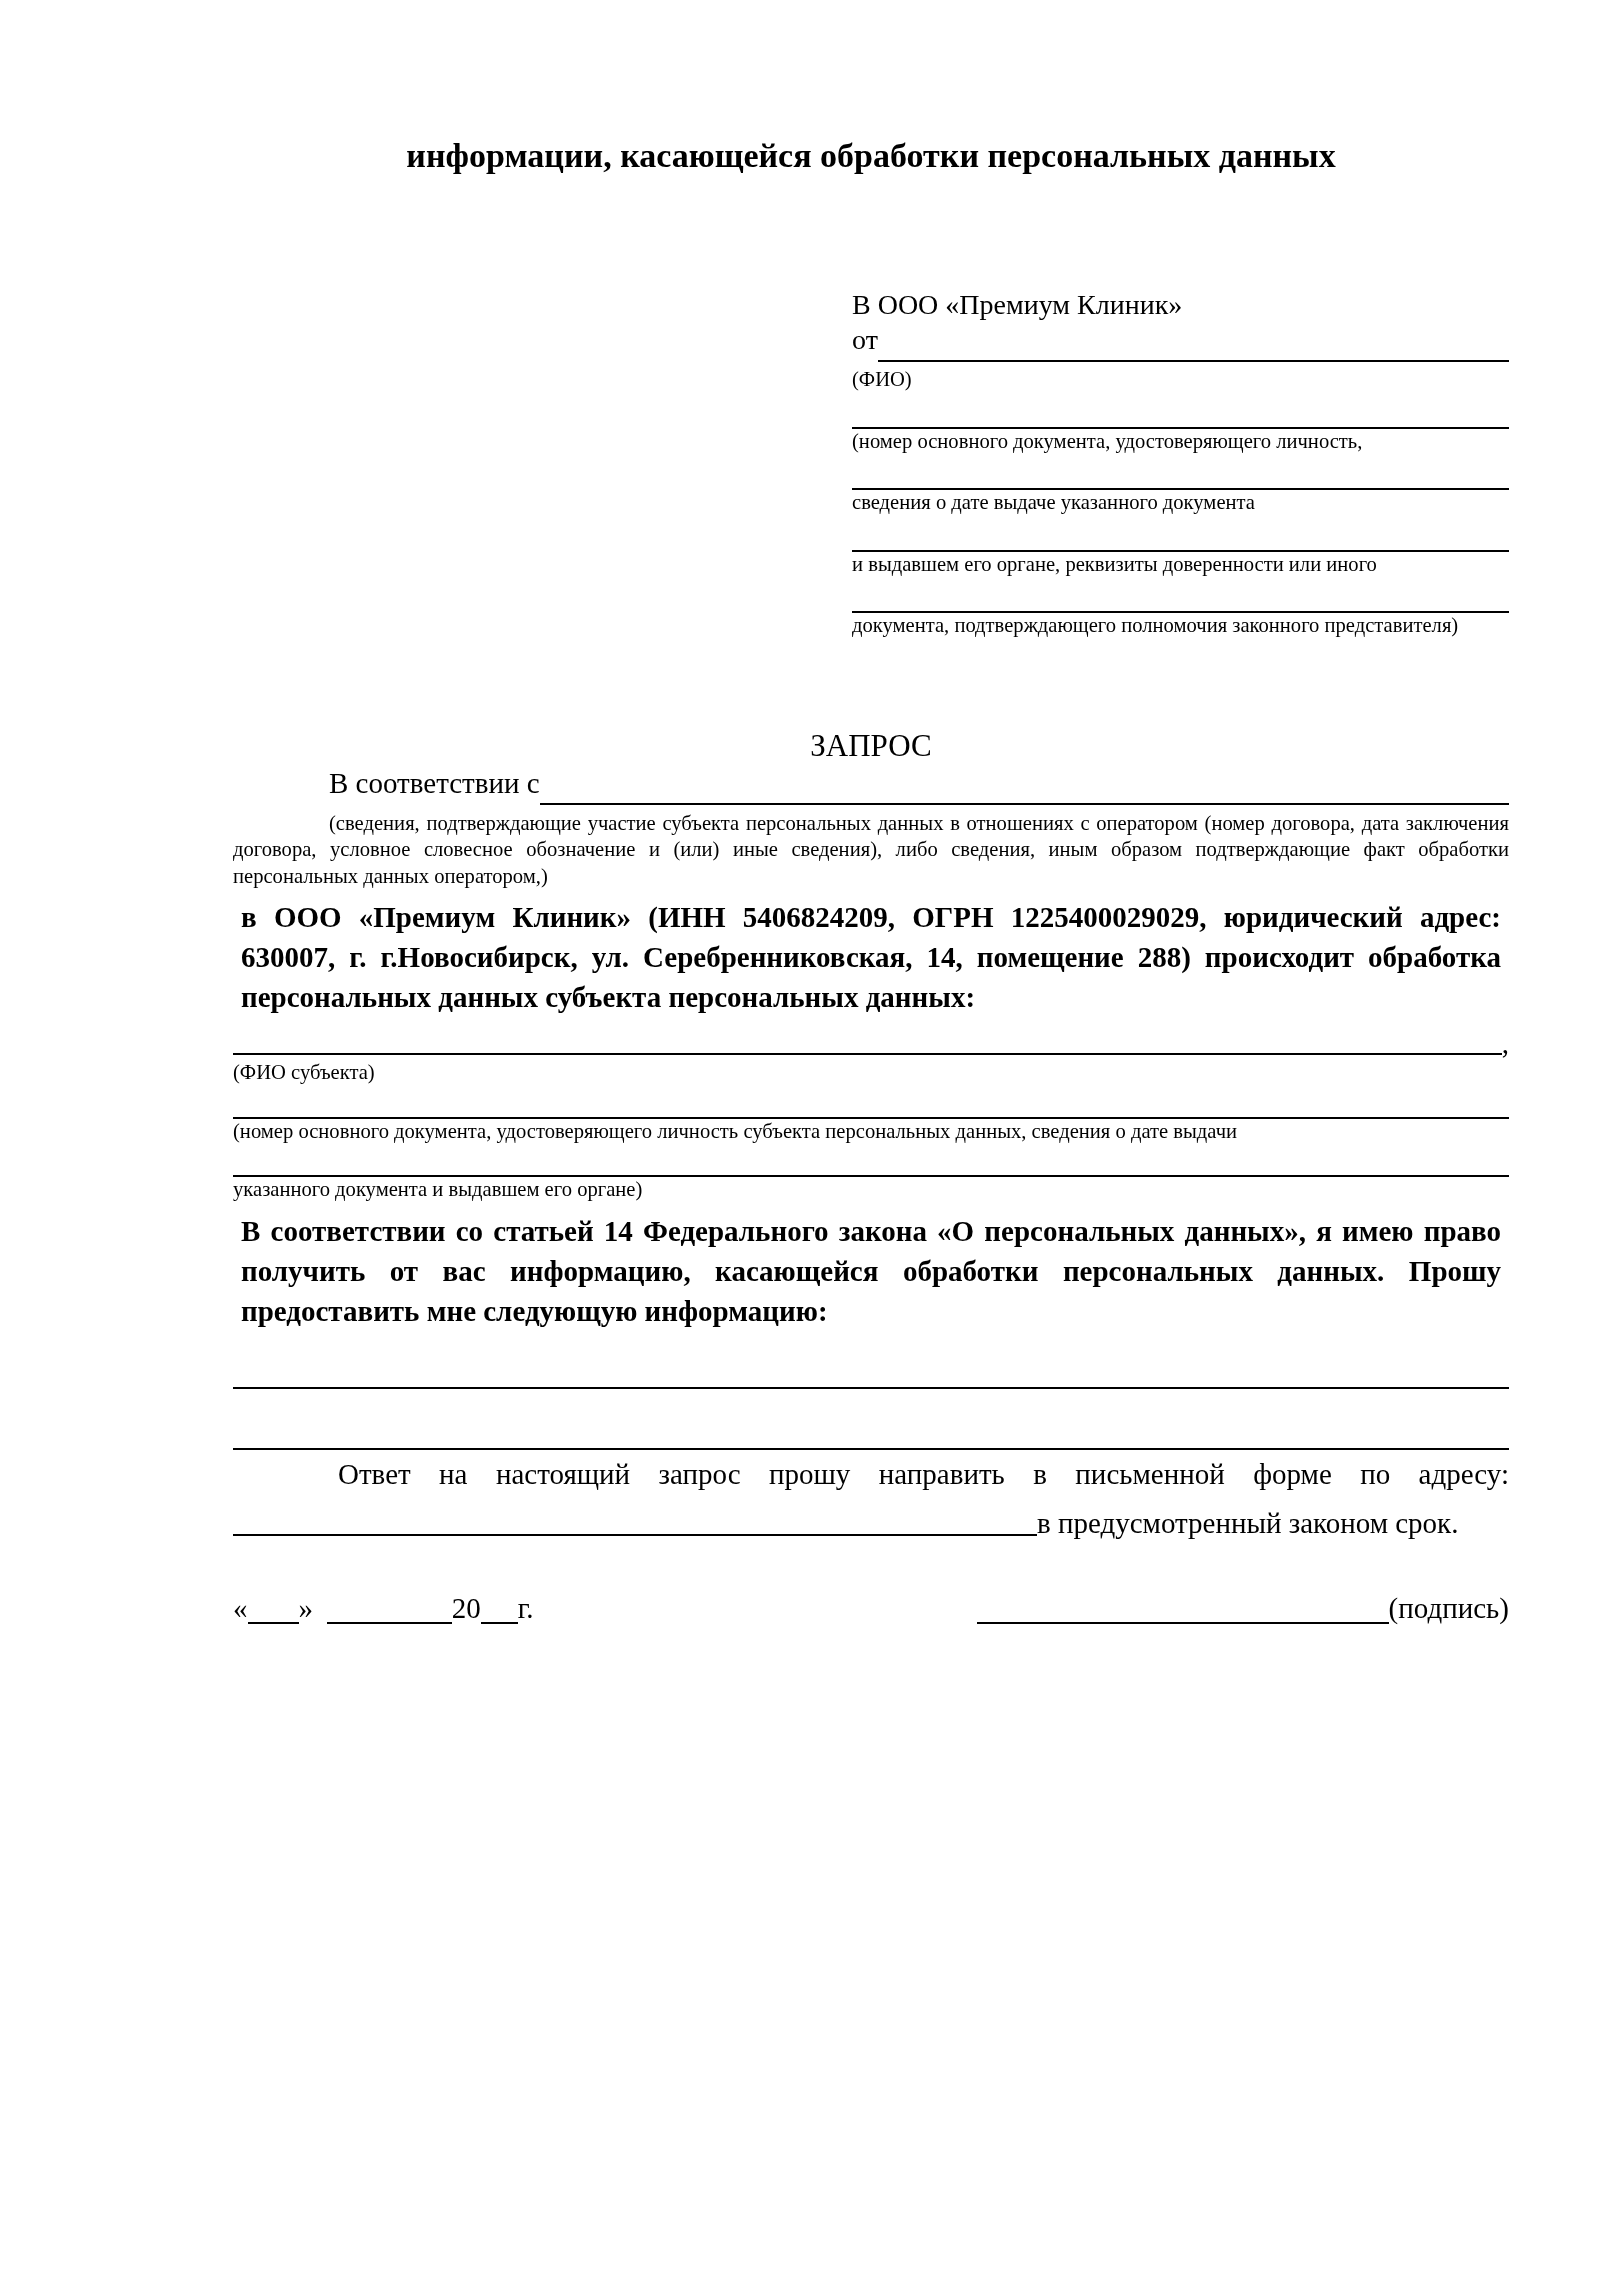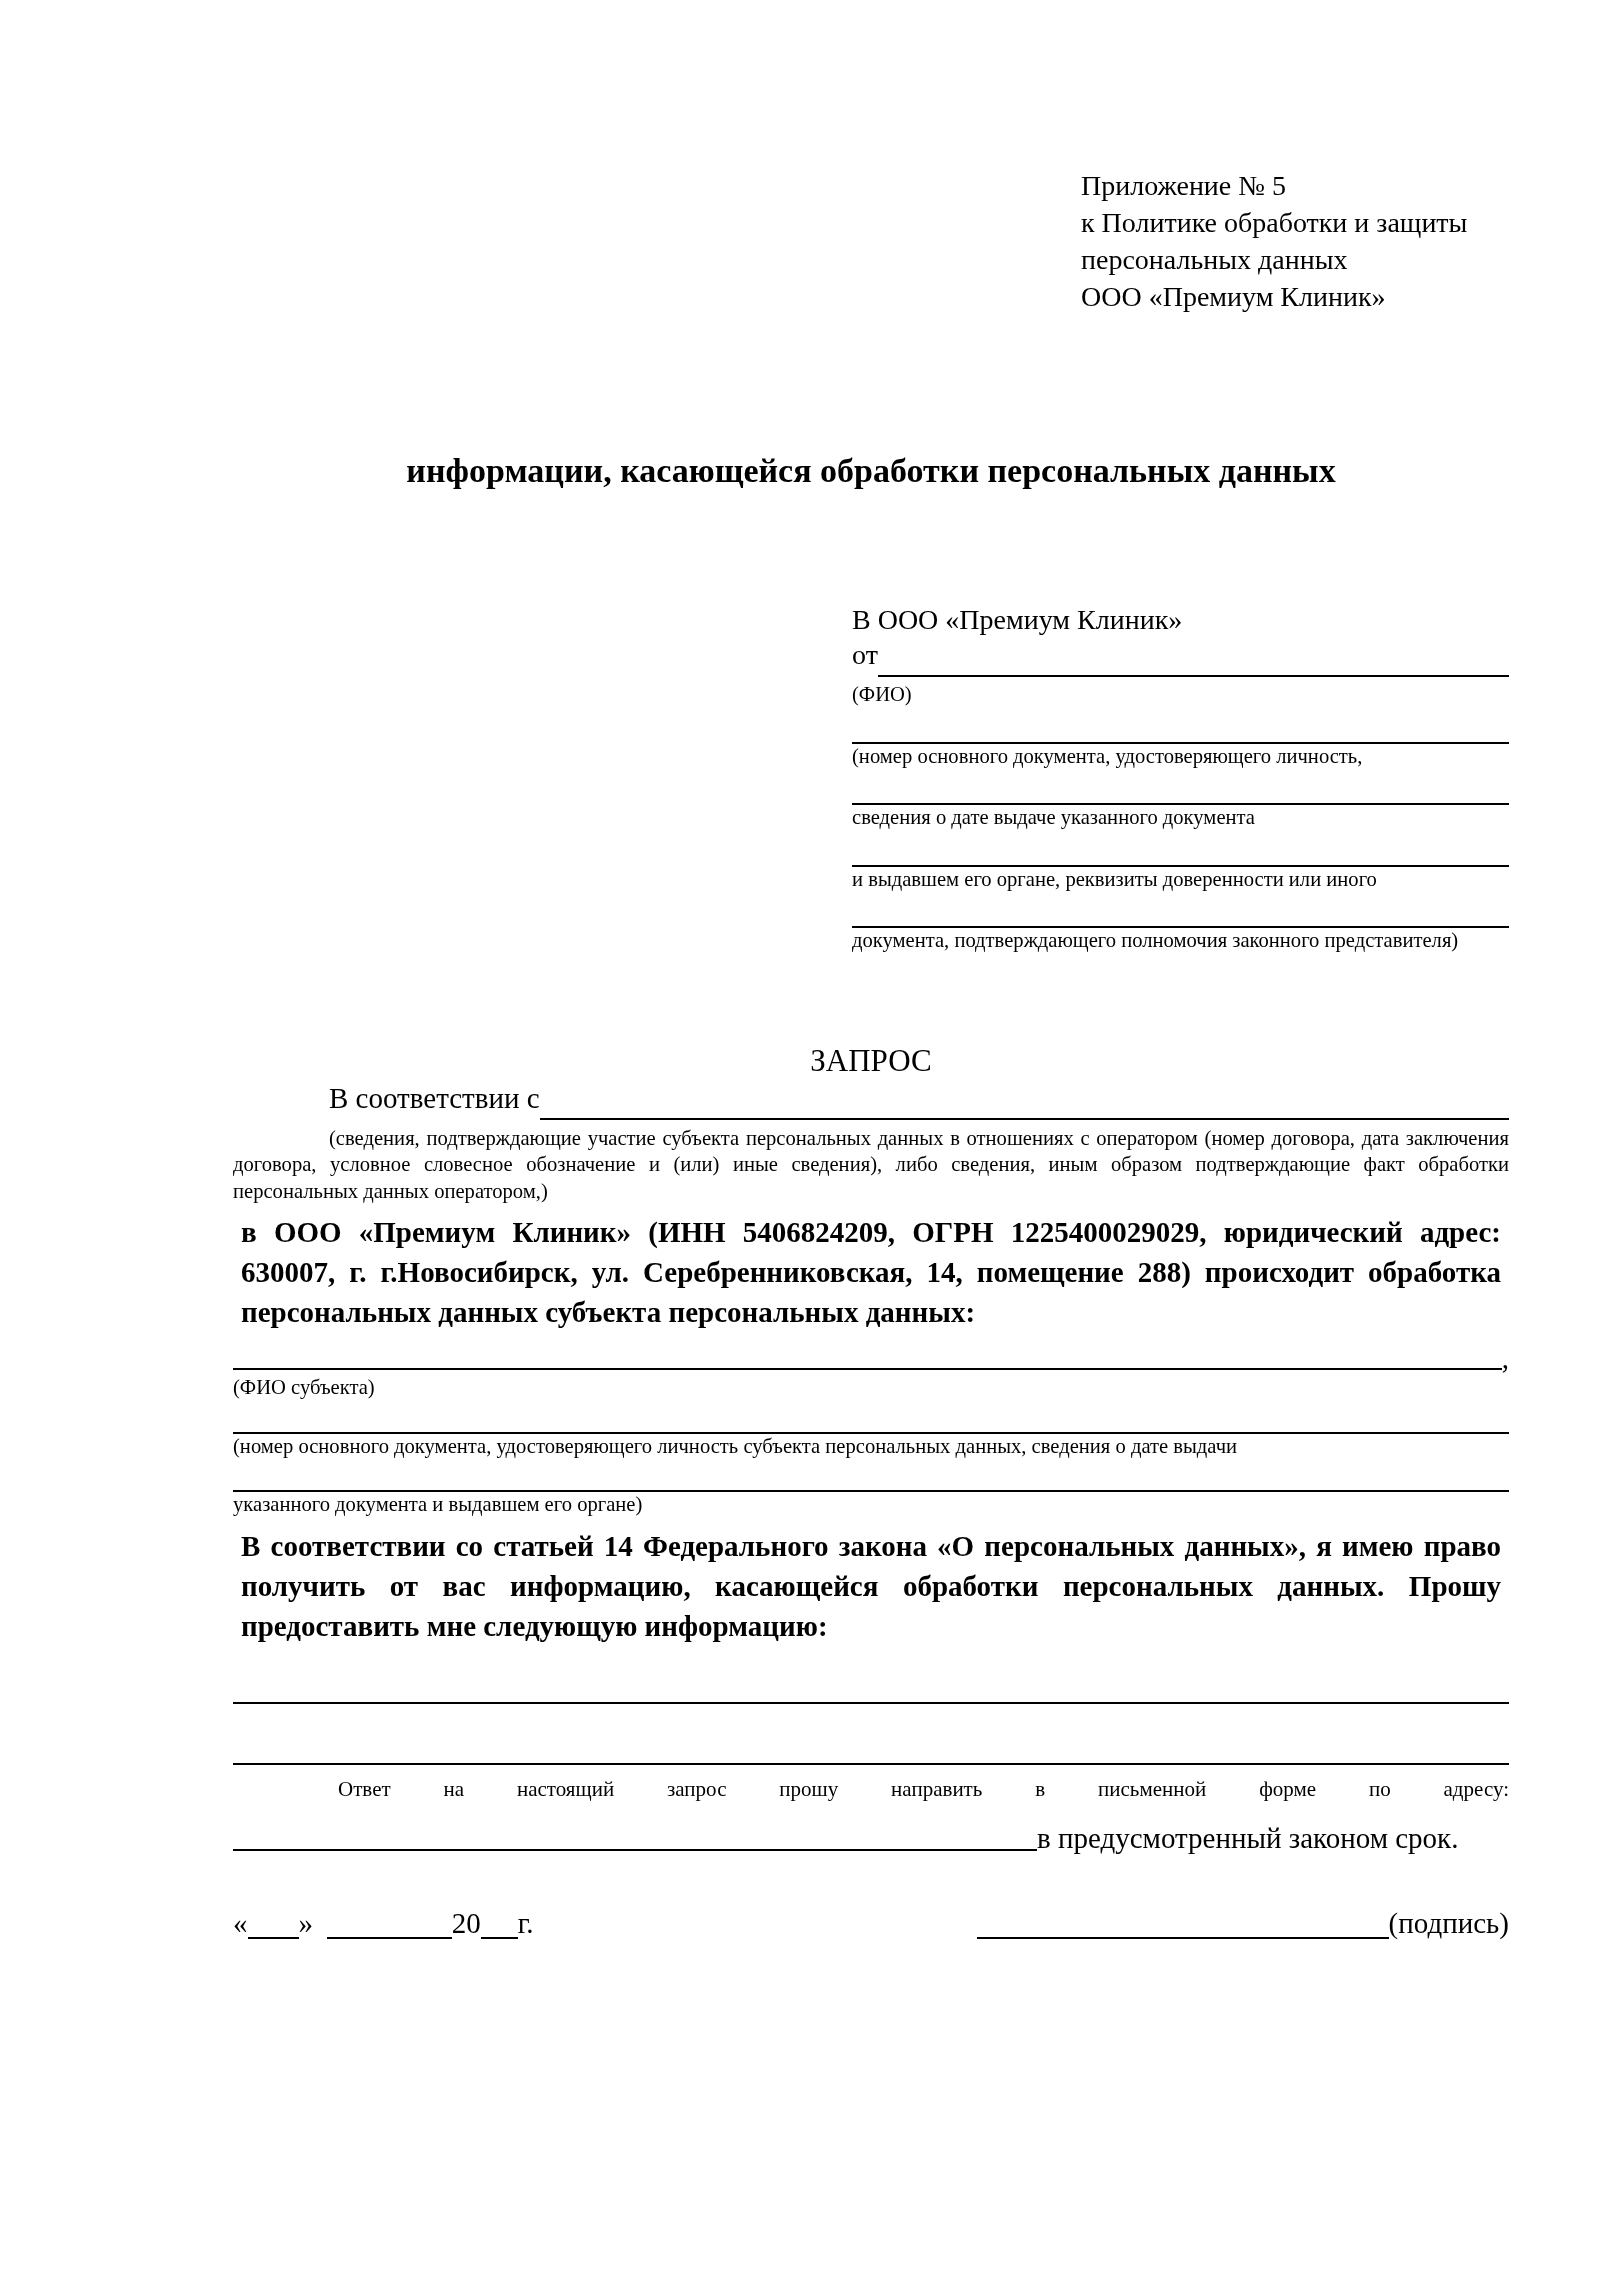--- a/index.html
+++ b/index.html
@@ -91,21 +91,21 @@
   .comma-row { height: 35px; }
 
   .field-line-1 { height: 31px; }
   .field-line-2 { height: 31px; }
 
   .blank-1 { margin-top: 23.5px; height: 33px; }
   .blank-2 { margin-top: 25.5px; height: 33px; }
 
   .answer-line {
     margin-top: 3.9px;
-    font-size: 21px;
+    font-size: 29px;
     line-height: 42px;
     text-align: justify;
     text-align-last: justify;
     text-indent: 105px;
   }
   .tail-row { height: 45px; font-size: 29px; }
   .tail-row .lbl { align-self: flex-end; }
 
   
   .footer-row {
@@ -126,26 +126,20 @@
   .seg.day { width: 51px; }
   .seg.month { width: 125px; margin-left: 13.7px; }
   .seg.year { width: 37px; }
   .seg.sign { width: 412px; }
 </style>
 </head>
 <body>
 
 <div class="page">
 
-  <div class="appendix">
-    <div>Приложение № 5</div>
-    <div>к Политике обработки и защиты</div>
-    <div>персональных данных</div>
-    <div>ООО «Премиум Клиник»</div>
-  </div>
 
   <div class="doc-title">
     <br>
     <span>информации, касающейся обработки персональных данных</span>
   </div>
 
   <div class="addressee">
     <div class="org">В ООО «Премиум Клиник»</div>
 
     <div class="flex-row from-row">

